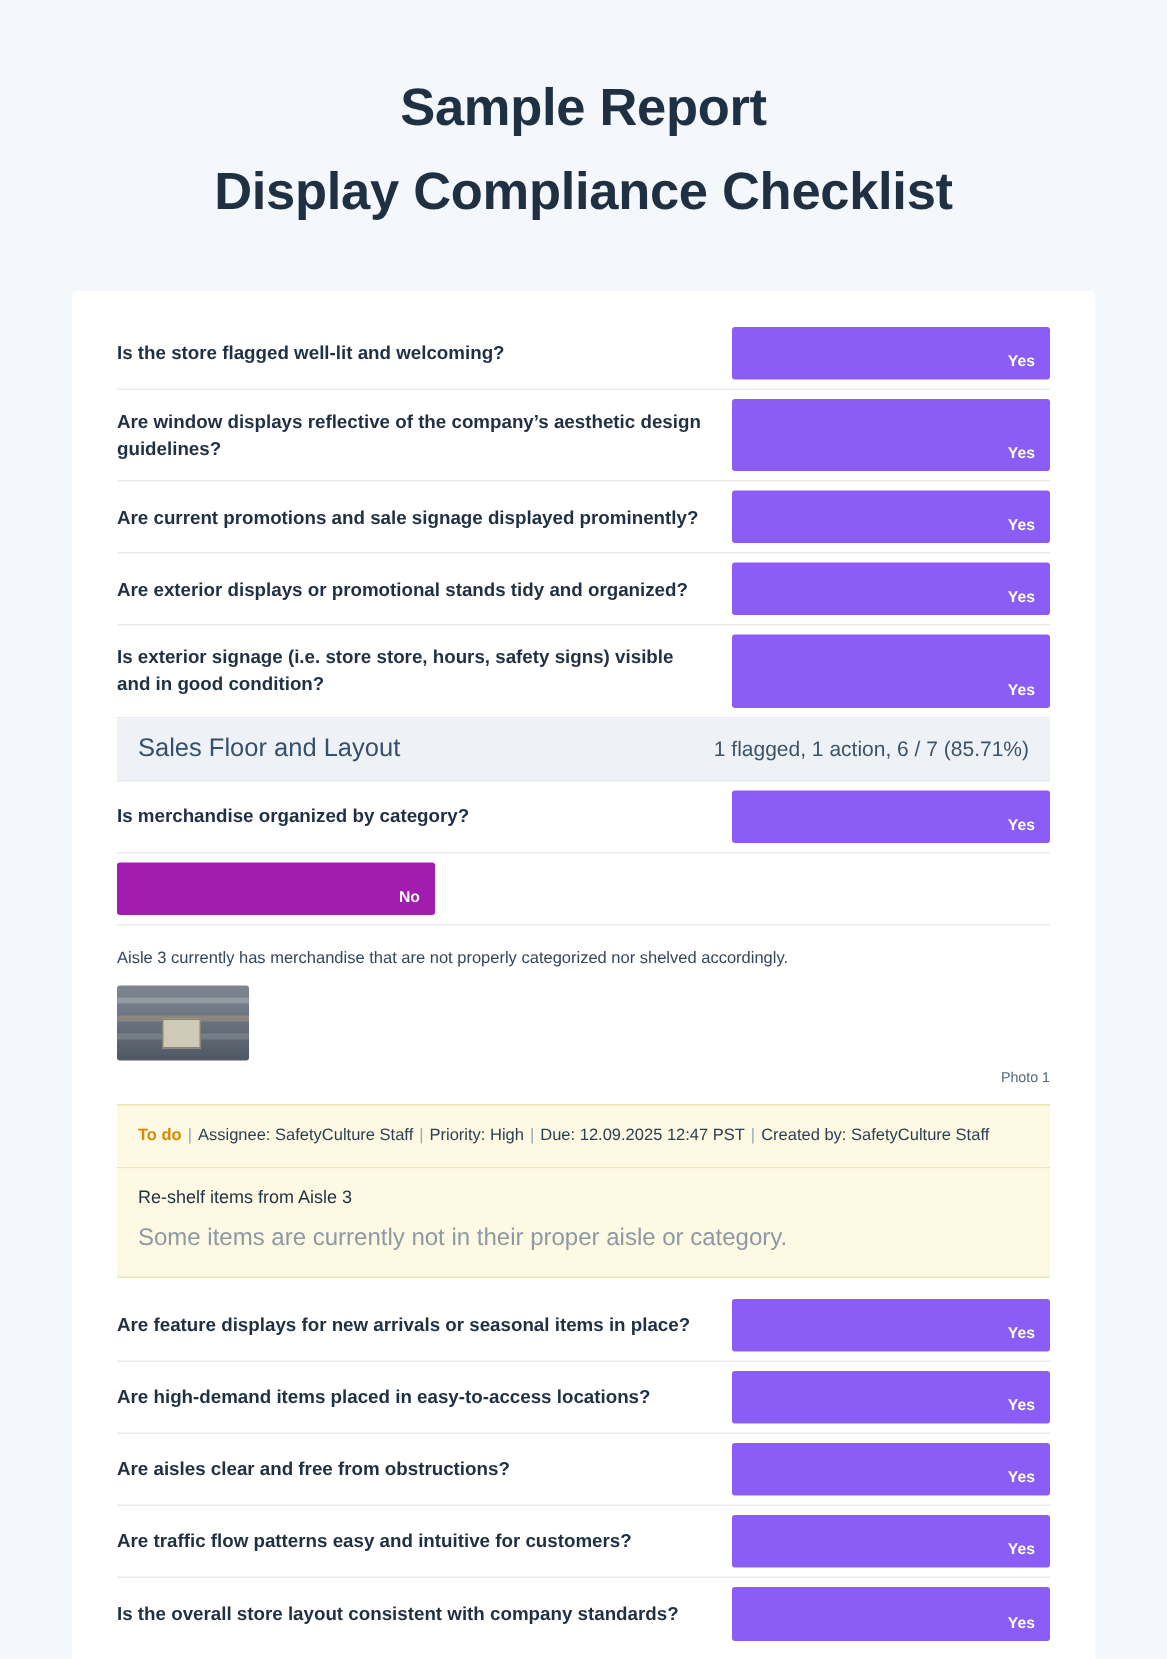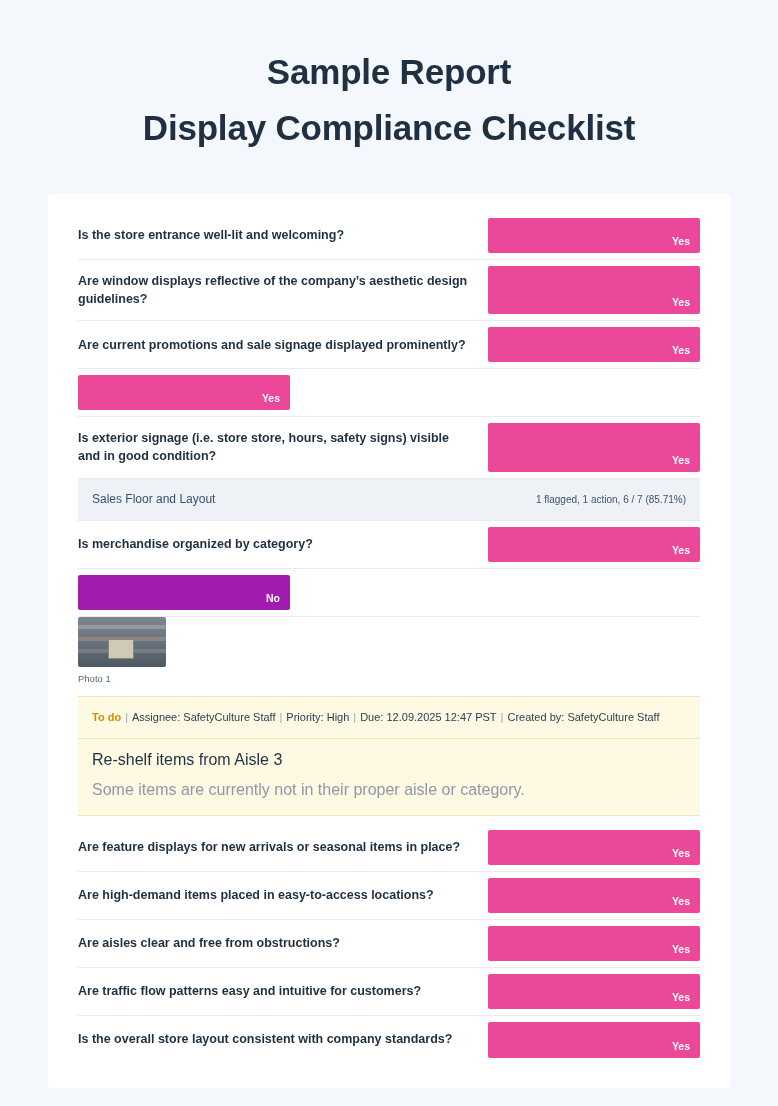--- a/index.html
+++ b/index.html
@@ -56,51 +56,52 @@
     margin: 6px 0;
     border-radius: 2px;
     display: flex;
     align-items: flex-end;
     justify-content: flex-end;
     padding: 6px 10px;
     color: #ffffff;
     font-size: 10.5px;
     font-weight: bold;
   }
-  .answer.yes { background: #ec4899; }
+  .answer.yes { background: #8b5cf6; }
   .answer.no  { background: #a21caf; }
 
   .section-row {
     display: flex;
     align-items: center;
     background: #eef2f7;
     min-height: 42px;
     padding: 10px 14px;
     border-bottom: 1px solid #e7ebf0;
   }
   .section-title {
     flex: 1 1 auto;
-    font-size: 12px;
+    font-size: 17px;
     color: #35506b;
   }
   .section-meta {
     flex: 0 0 auto;
-    font-size: 10px;
+    font-size: 14px;
     color: #3d5368;
   }
 
   .note {
     font-size: 11px;
     color: #33475c;
     padding: 14px 0 10px 0;
     line-height: 1.5;
   }
 
   .photo-block {
     padding: 0 0 12px 0;
+    text-align: right;
   }
   .photo-thumb {
     width: 88px;
     height: 50px;
     border-radius: 2px;
     overflow: hidden;
     background: linear-gradient(180deg,#7d8690 0%,#6b7480 45%,#4e5862 100%);
     position: relative;
   }
   .photo-thumb .streak {
@@ -141,21 +142,21 @@
     color: #d98a00;
     font-weight: bold;
   }
   .action-sep { color: #9aa7b4; padding: 0 4px; }
   .action-body {
     background: #fdf9e3;
     padding: 12px 14px 16px 14px;
     border-bottom: 1px solid #efe6b8;
   }
   .action-title {
-    font-size: 16px;
+    font-size: 12px;
     color: #1f3042;
     padding-bottom: 12px;
   }
   .action-desc {
     font-size: 16px;
     color: #8d9aa6;
   }
   .spacer-8 { height: 8px; }
 </style>
 </head>
@@ -164,52 +165,54 @@
 <div class="page">
 
   <div class="title-block">
     <div class="title-line">Sample Report</div>
     <div class="title-line">Display Compliance Checklist</div>
   </div>
 
   <div class="card">
 
     <div class="qrow">
-      <div class="qtext">Is the store entrance well-lit and welcoming?</div>
+      <div class="qtext">Is the store flagged well-lit and welcoming?</div>
       <div class="answer yes">Yes</div>
     </div>
     <div class="qrow">
       <div class="qtext">Are window displays reflective of the company’s aesthetic design guidelines?</div>
       <div class="answer yes">Yes</div>
     </div>
     <div class="qrow">
       <div class="qtext">Are current promotions and sale signage displayed prominently?</div>
       <div class="answer yes">Yes</div>
     </div>
     <div class="qrow">
+      <div class="qtext">Are exterior displays or promotional stands tidy and organized?</div>
       <div class="answer yes">Yes</div>
     </div>
     <div class="qrow">
       <div class="qtext">Is exterior signage (i.e. store store, hours, safety signs) visible and in good condition?</div>
       <div class="answer yes">Yes</div>
     </div>
 
     <div class="section-row">
       <div class="section-title">Sales Floor and Layout</div>
       <div class="section-meta">1 flagged, 1 action, 6 / 7 (85.71%)</div>
     </div>
 
     <div class="qrow">
       <div class="qtext">Is merchandise organized by category?</div>
       <div class="answer yes">Yes</div>
     </div>
     <div class="qrow">
       <div class="answer no">No</div>
     </div>
 
+    <div class="note">Aisle 3 currently has merchandise that are not properly categorized nor shelved accordingly.</div>
 
     <div class="photo-block">
       <div class="photo-thumb">
         <div class="streak s1"></div>
         <div class="streak s2"></div>
         <div class="streak s3"></div>
         <div class="box"></div>
       </div>
       <div class="photo-caption">Photo 1</div>
     </div>

